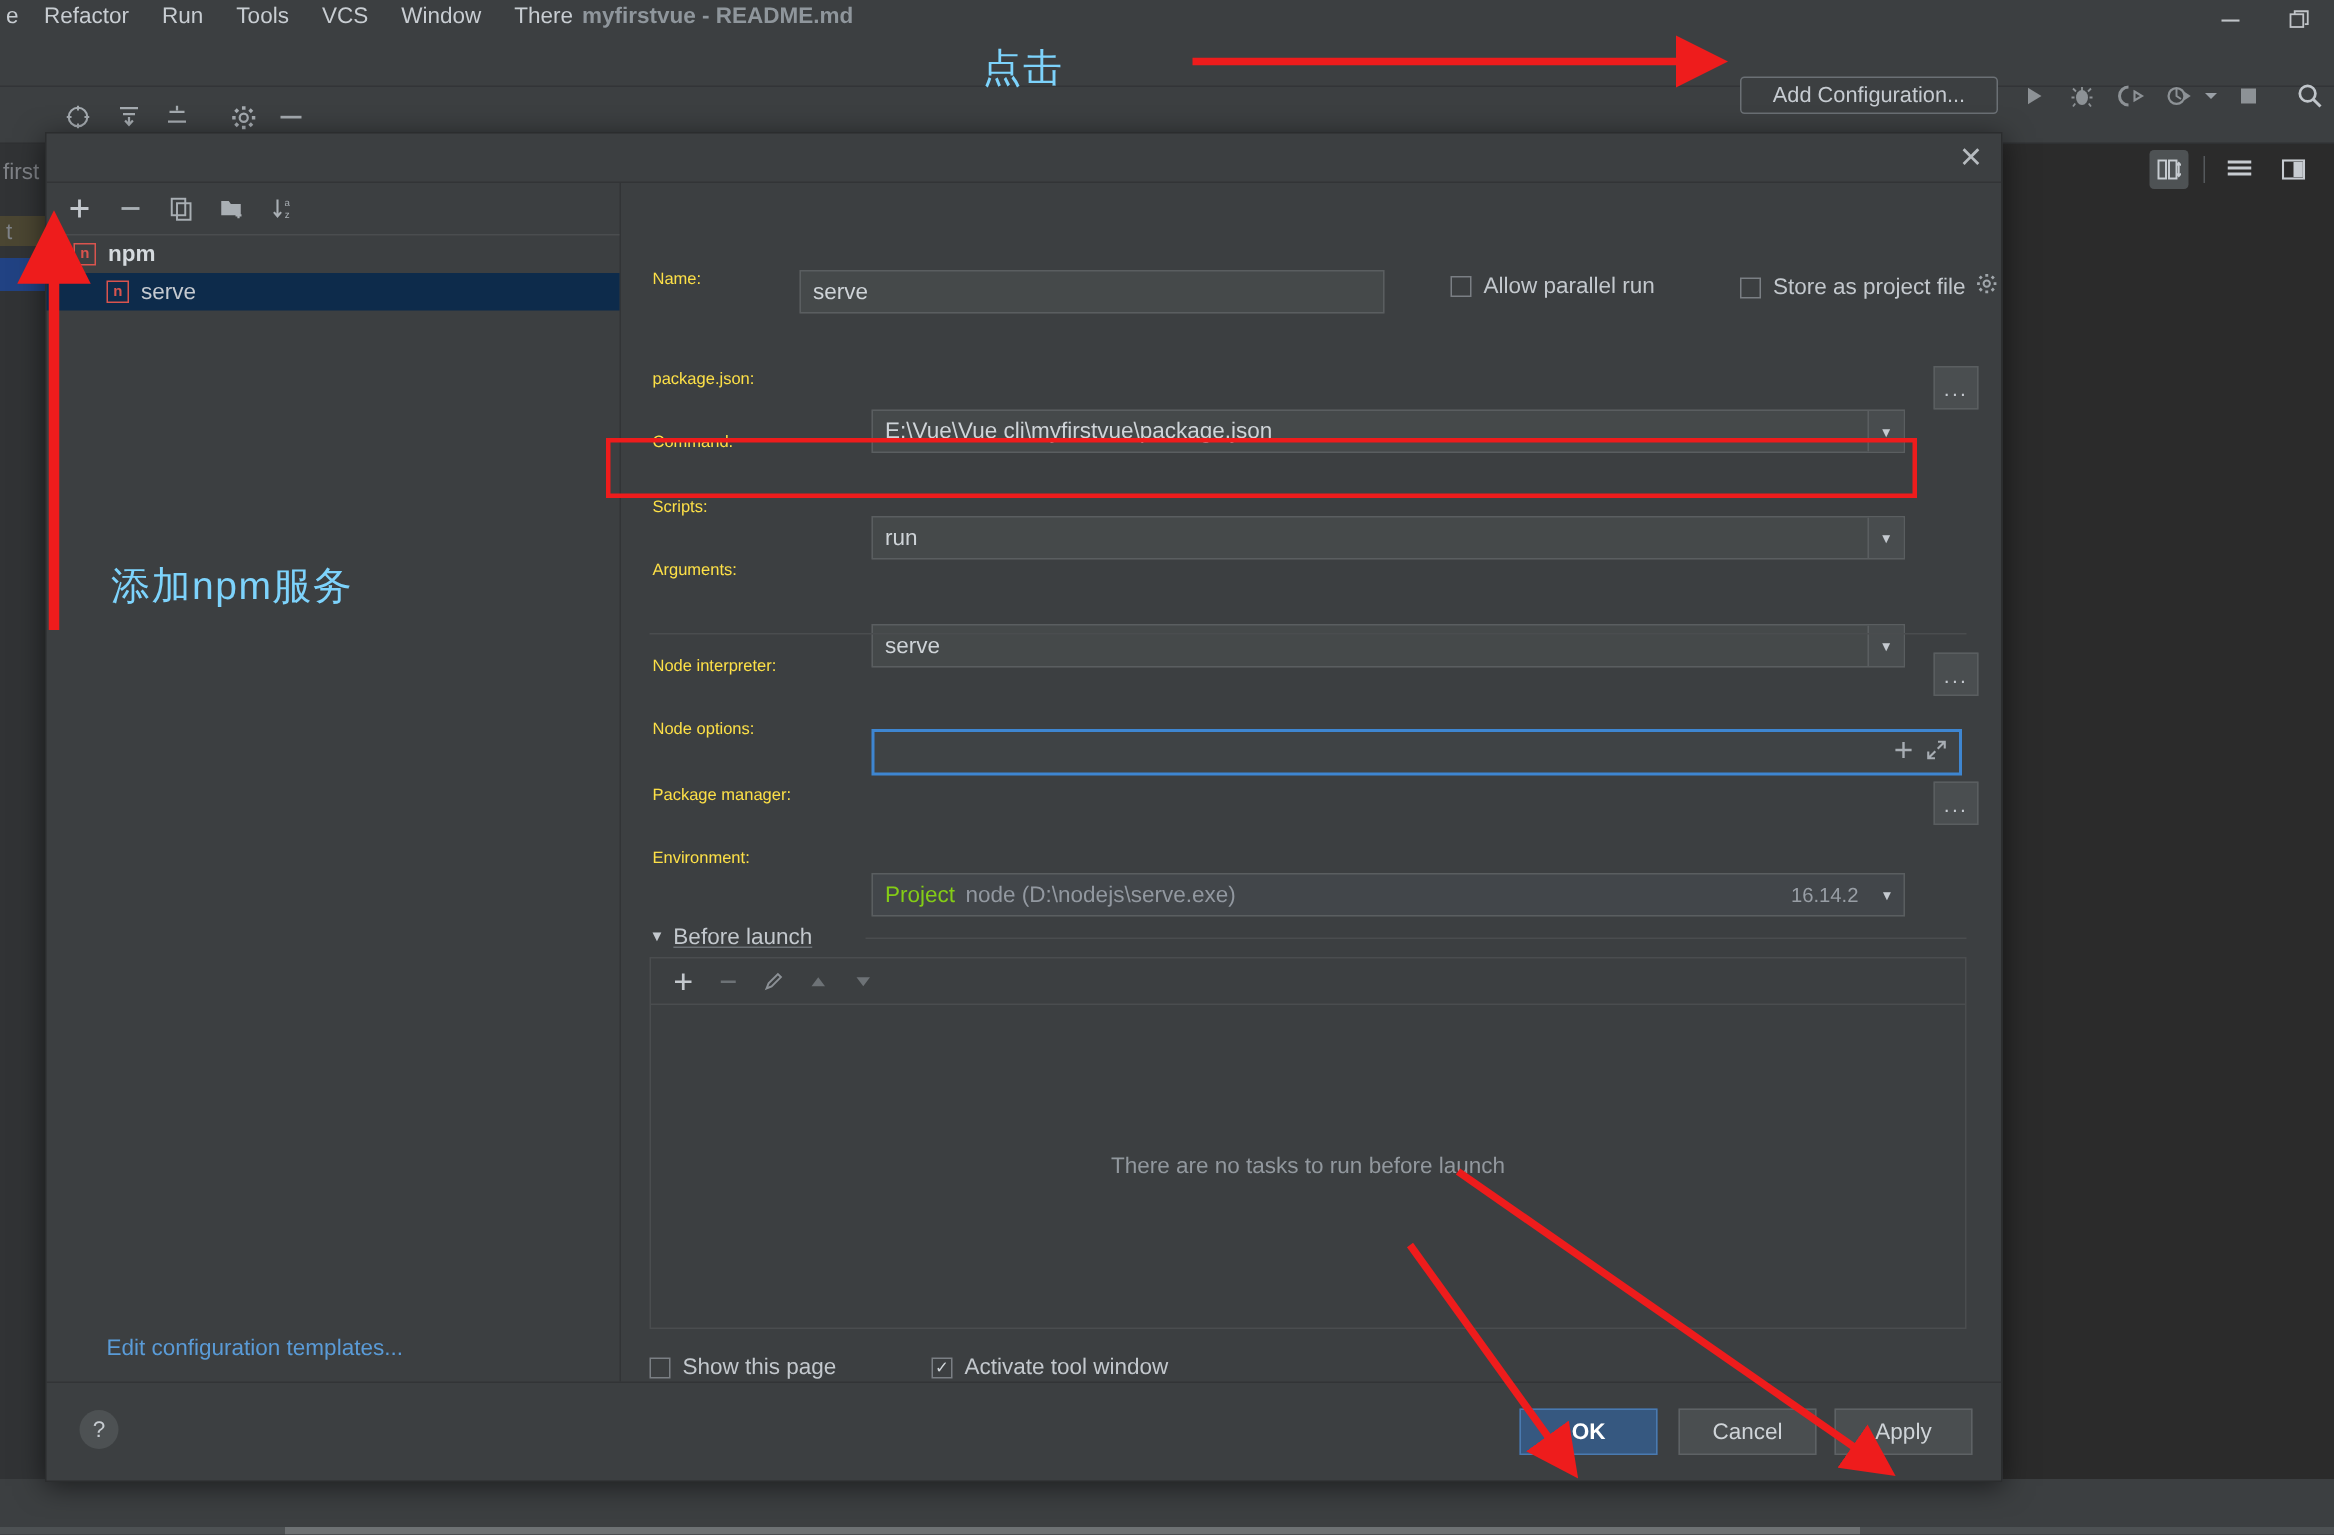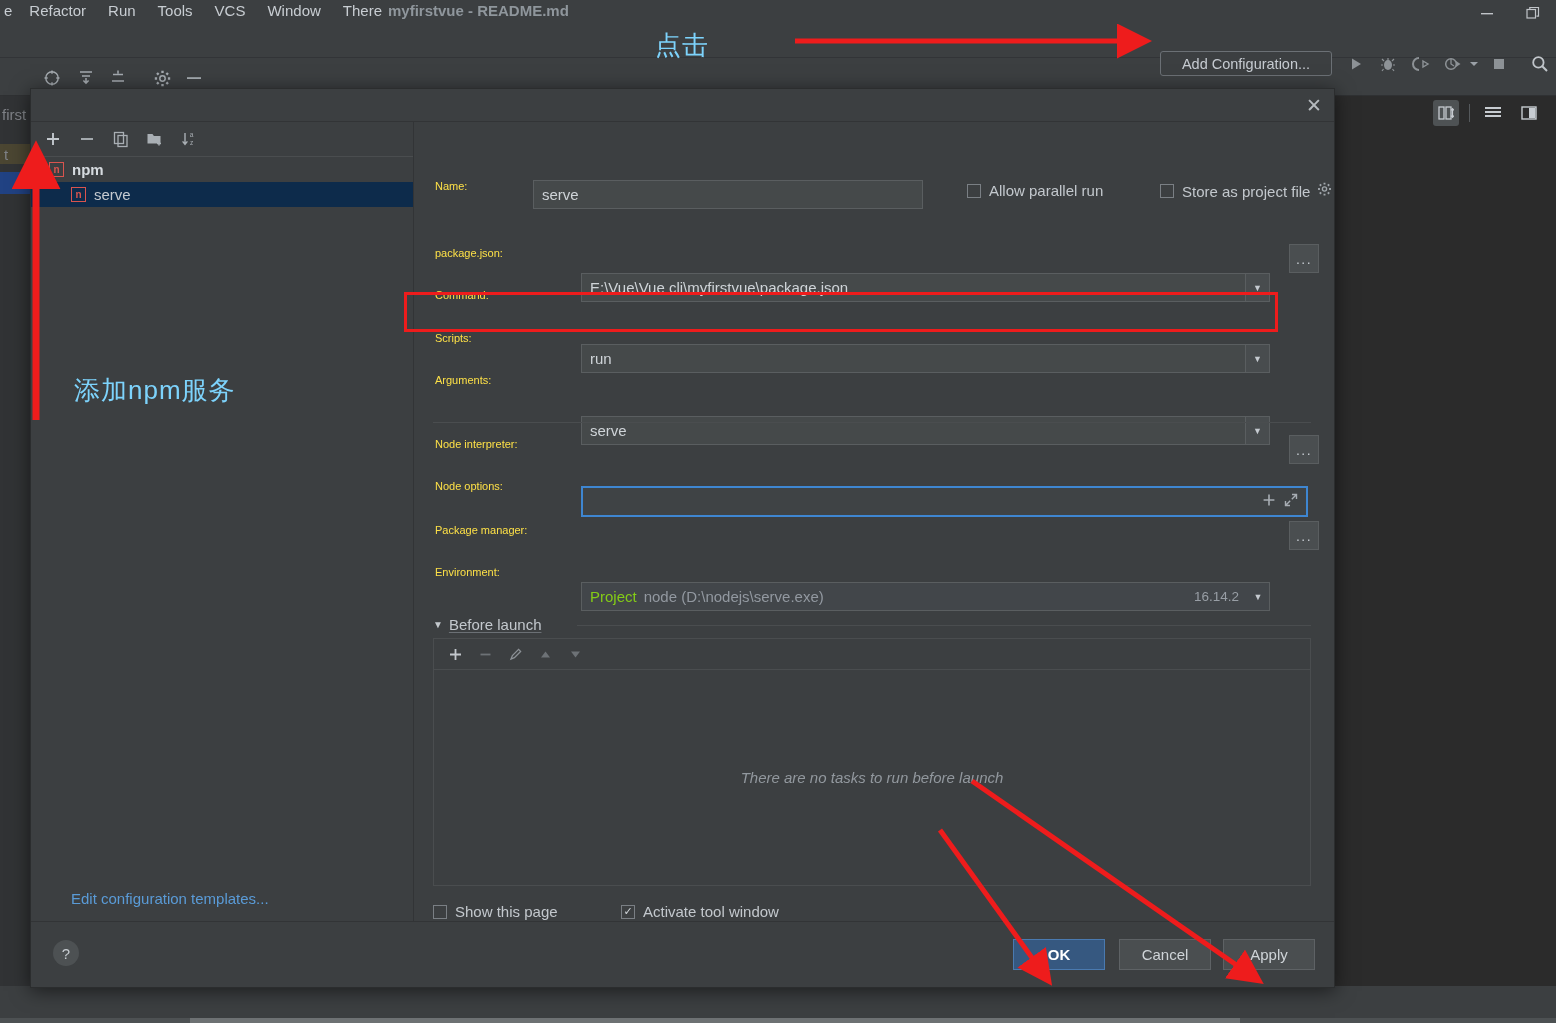--- a/index.html
+++ b/index.html
@@ -155,21 +155,21 @@
   .gear { color: #a0a6ab; font-size: 15px; margin-left: 7px; }
 
   .hr { position: absolute; height: 1px; background: #4a4d4f; }
 
   .bl-title { position:absolute; display:flex; align-items:center; gap:6px; color:#c3c8cd; font-size:15px; }
   .bl-line { position:absolute; height:1px; background:#4a4d4f; }
   .bl-box { position:absolute; border:1px solid #4a4d4f; background:#3c3f41; }
   .bl-toolbar { position:absolute; left:0; top:0; right:0; height:31px; display:flex; align-items:center; gap:8px; padding-left:10px; border-bottom:1px solid #4a4d4f; }
   .bl-btn { width:22px; height:22px; display:flex; align-items:center; justify-content:center; color:#a9afb4; font-size:15px; }
   .bl-btn.dim { color: #6d7276; }
-  .bl-empty { position:absolute; left:0; right:0; top:31px; bottom:0; display:flex; align-items:center; justify-content:center; color:#9196 9b;font-style:italic; }
+  .bl-empty { position:absolute; left:0; right:0; top:31px; bottom:0; display:flex; align-items:center; justify-content:center; color:#9196 9b; }
   .bl-empty span { color:#92989e; font-size:15px; }
 
   
   .dlg-footer { position: absolute; left: 0; bottom: 0; width: 100%; height: 66px; border-top: 1px solid #323436; }
   .help-btn {
     position: absolute; left: 22px; top: 18px; width: 26px; height: 26px; border-radius: 50%;
     background: #4d5153; color: #c7ccd1; display: flex; align-items: center; justify-content: center; font-size: 15px;
   }
   .btn {
     height: 31px; min-width: 92px; padding: 0 16px; border: 1px solid #5e6265; background: #4a4e50;

